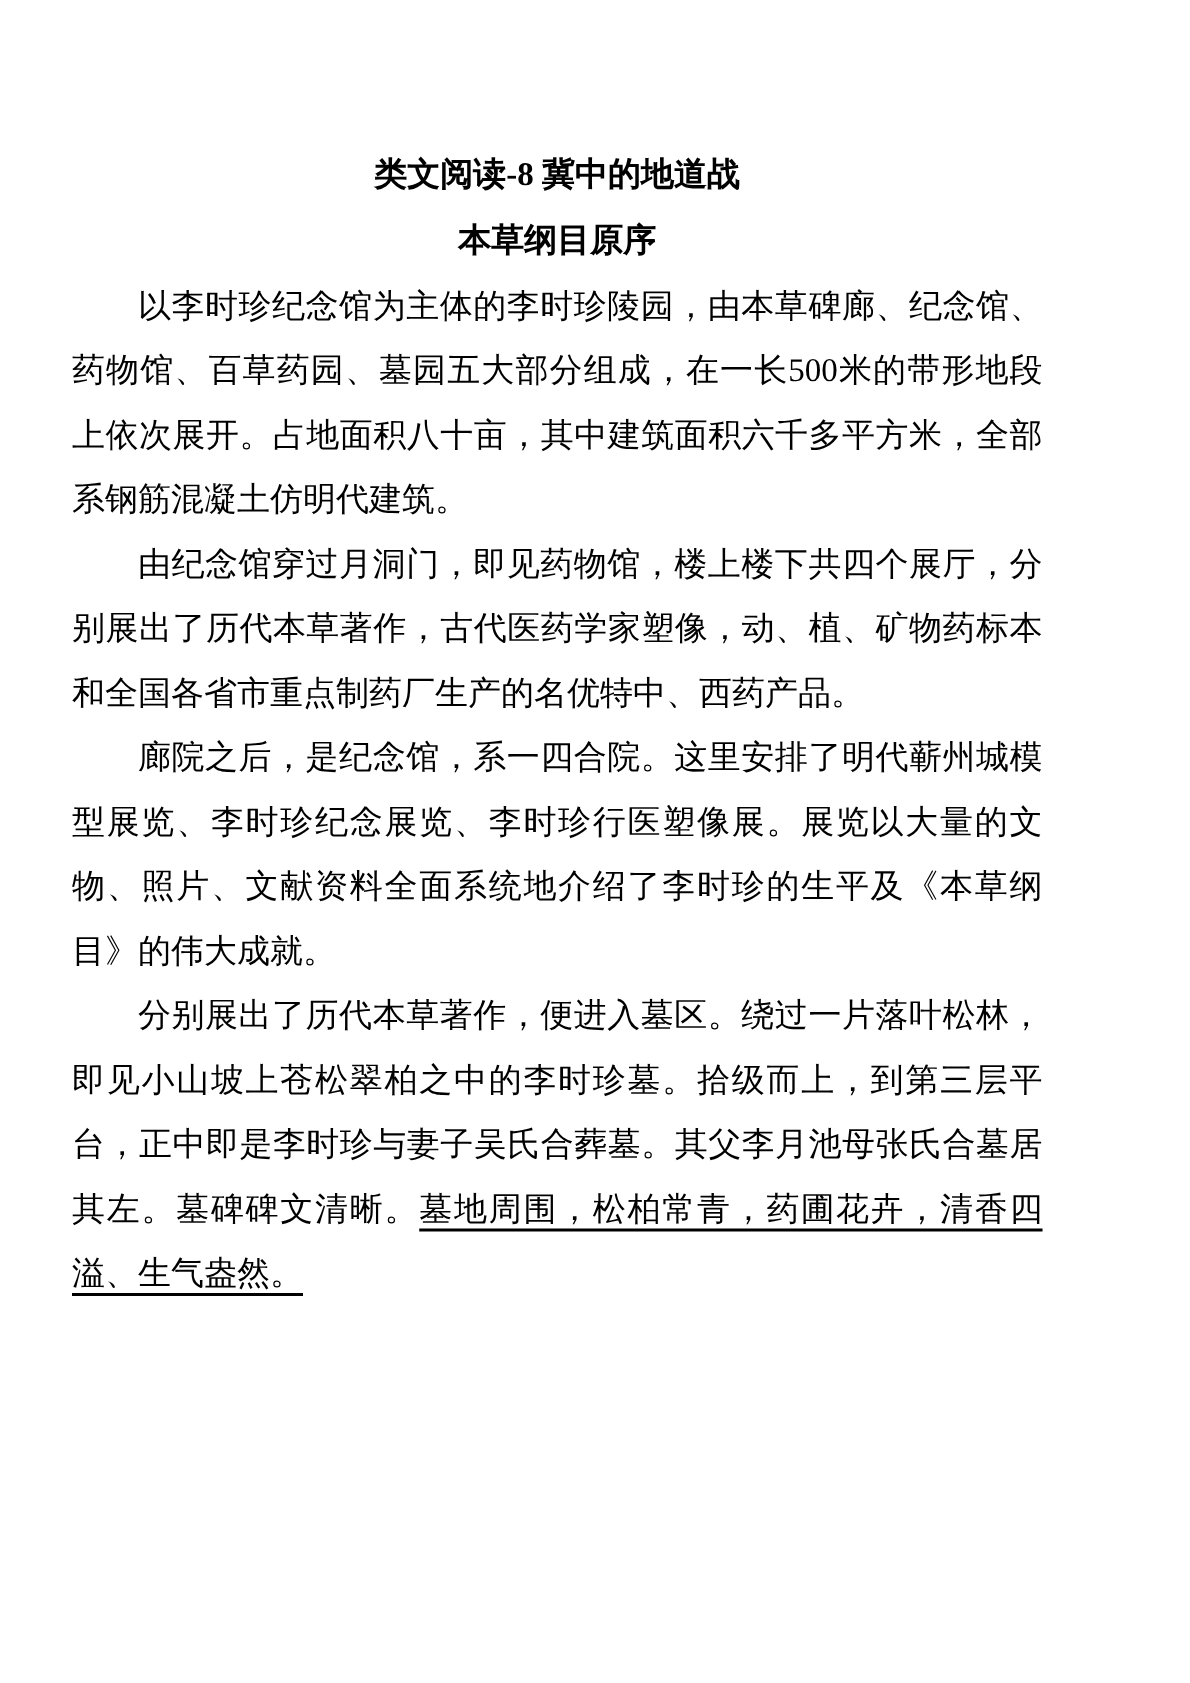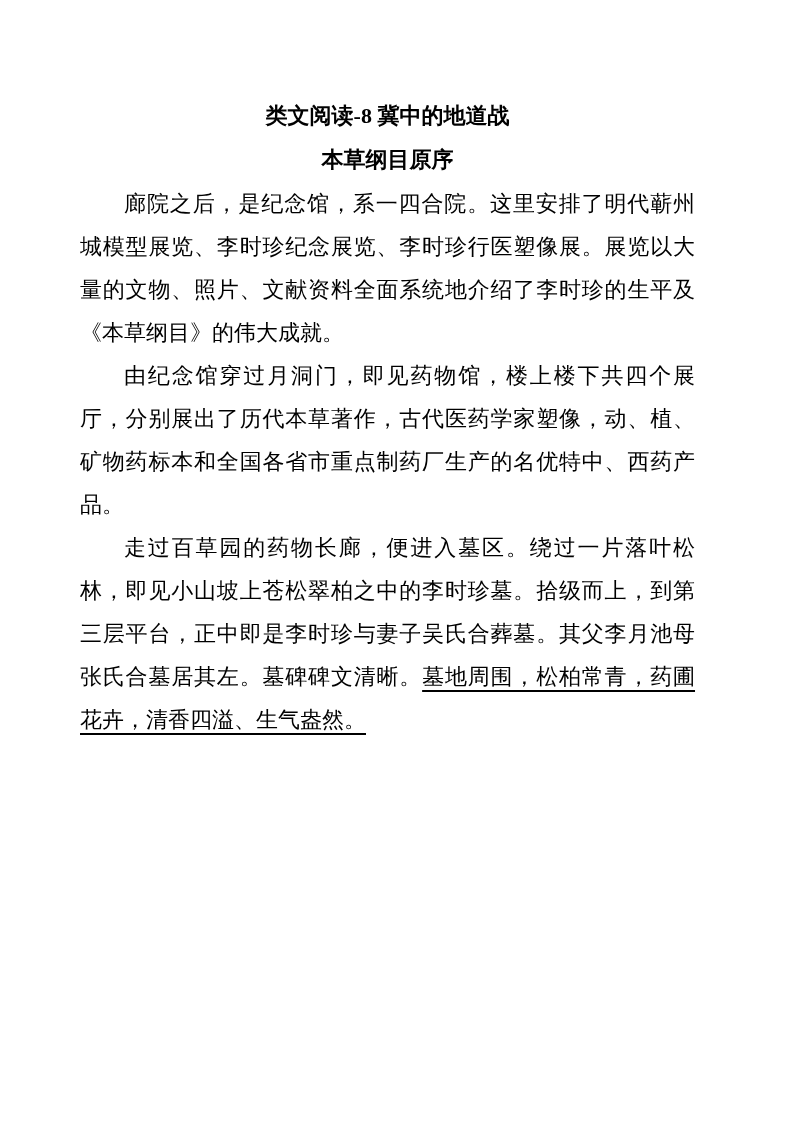--- a/index.html
+++ b/index.html
@@ -7,21 +7,21 @@
     padding: 0;
     background: #ffffff;
   }
   .doc-page {
     position: relative;
     width: 793px;
     height: 1122px;
     margin: 0 auto;
     background: #ffffff;
     box-sizing: border-box;
-    padding: 94px 98px 40px 80px;
+    padding: 94px 98px 40px 48px;
     font-family: "Liberation Serif", "DejaVu Serif", serif;
     color: #000000;
     font-size: 22px;
     line-height: 43px;
     overflow: hidden;
   }
   .doc-title,
   .doc-subtitle {
     margin: 0;
     text-align: center;
@@ -45,17 +45,18 @@
     text-underline-offset: 6px;
   }
 </style>
 </head>
 <body>
 
 <div class="doc-page">
   <h1 class="doc-title">类文阅读-8 冀中的地道战</h1>
   <h2 class="doc-subtitle">本草纲目原序</h2>
   <div class="doc-body">
+      <p class="para"><span class="seg">以李时珍纪念馆为主体的李时珍陵园，由本草碑廊、纪念馆、药物馆、百草药园、墓园五大部分组成，在一长500米的带形地段上依次展开。占地面积八十亩，其中建筑面积六千多平方米，全部系钢筋混凝土仿明代建筑。</span></p>
+      <p class="para"><span class="seg">由纪念馆穿过月洞门，即见药物馆，楼上楼下共四个展厅，分别展出了历代本草著作，古代医药学家塑像，动、植、矿物药标本和全国各省市重点制药厂生产的名优特中、西药产品。</span></p>
       <p class="para"><span class="seg">廊院之后，是纪念馆，系一四合院。这里安排了明代蕲州城模型展览、李时珍纪念展览、李时珍行医塑像展。展览以大量的文物、照片、文献资料全面系统地介绍了李时珍的生平及《本草纲目》的伟大成就。</span></p>
-      <p class="para"><span class="seg">由纪念馆穿过月洞门，即见药物馆，楼上楼下共四个展厅，分别展出了历代本草著作，古代医药学家塑像，动、植、矿物药标本和全国各省市重点制药厂生产的名优特中、西药产品。</span></p>
-      <p class="para"><span class="seg">走过百草园的药物长廊，便进入墓区。绕过一片落叶松林，即见小山坡上苍松翠柏之中的李时珍墓。拾级而上，到第三层平台，正中即是李时珍与妻子吴氏合葬墓。其父李月池母张氏合墓居其左。墓碑碑文清晰。</span><span class="seg u">墓地周围，松柏常青，药圃花卉，清香四溢、生气盎然。</span></p>
+      <p class="para"><span class="seg">分别展出了历代本草著作，便进入墓区。绕过一片落叶松林，即见小山坡上苍松翠柏之中的李时珍墓。拾级而上，到第三层平台，正中即是李时珍与妻子吴氏合葬墓。其父李月池母张氏合墓居其左。墓碑碑文清晰。</span><span class="seg u">墓地周围，松柏常青，药圃花卉，清香四溢、生气盎然。</span></p>
     </div>
 </div>
 
 </body></html>

